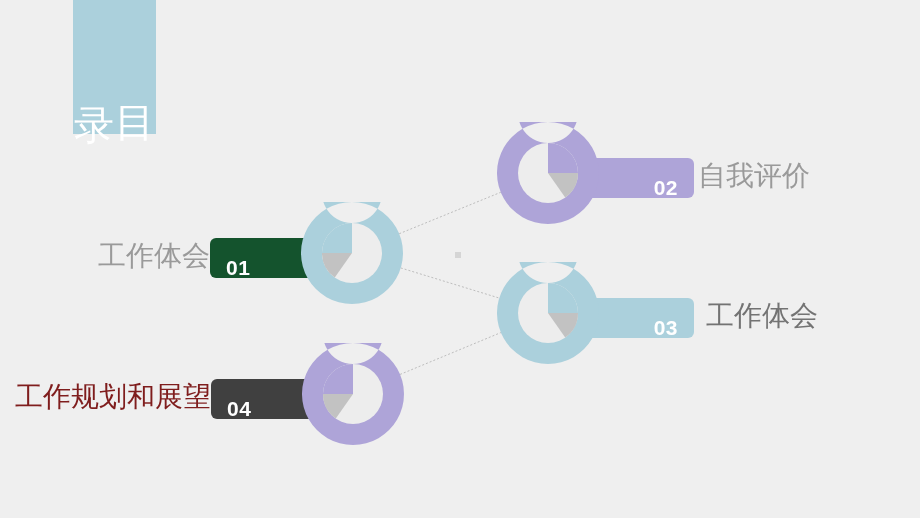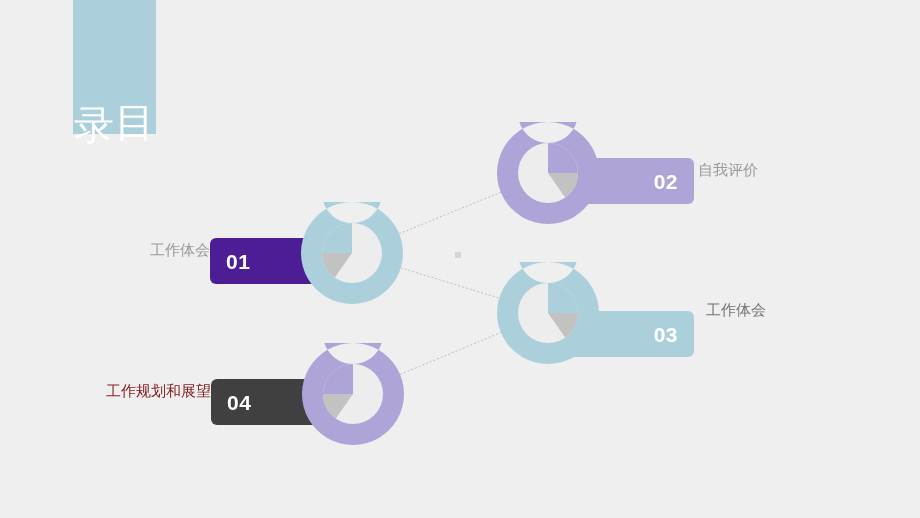--- a/index.html
+++ b/index.html
@@ -67,25 +67,25 @@
     height: 102px;
     left: -51px;
     top: -51px;
     z-index: 3;
   }
   .ring-wrap svg { display: block; }
 
   
   .pill {
     position: absolute;
-    height: 46px;
+    height: 40px;
     border-radius: 6px;
     z-index: 2;
     display: flex;
-    align-items: center;
+    align-items: flex-end;
     box-sizing: border-box;
   }
   .pill .num {
     color: #ffffff;
     font-size: 21px;
     font-weight: bold;
     line-height: 1;
     letter-spacing: 0.5px;
   }
   .pill.left-node {           
@@ -98,25 +98,26 @@
     left: 12px;
     top: -15px;
     padding-right: 16px;
     justify-content: flex-end;
   }
 
   
   .caption {
     position: absolute;
     color: #9a9a9a;
-    font-size: 15px;
+    font-size: 28px;
     line-height: 1;
     white-space: nowrap;
     top: -11px;
     z-index: 2;
+    font-family: Liberation Serif, serif;
   }
   .caption.left-node  { right: 0; text-align: right; }
   .caption.right-node { left: 0;  text-align: left;  }
 
   
   .center-marker {
     position: absolute;
     width: 6px;
     height: 6px;
     background: #d5d5d5;
@@ -136,21 +137,21 @@
   <svg id="connectors">
       <line x1="399.21822982845515" y1="233.7272531312428" x2="500.78177017154485" y2="192.2727468687572" stroke="#bdbdbd" stroke-width="1" stroke-dasharray="2 2"></line>
       <line x1="400.766197730879" y1="267.9284278767997" x2="499.233802269121" y2="298.0715721232003" stroke="#bdbdbd" stroke-width="1" stroke-dasharray="2 2"></line>
       <line x1="400.0983325281027" y1="374.4360772575574" x2="500.9016674718973" y2="332.5639227424426" stroke="#bdbdbd" stroke-width="1" stroke-dasharray="2 2"></line>
     </svg>
 
   <div class="center-marker" id="center-marker" style="left: 455px; top: 252px; background: rgb(213, 213, 213);"></div>
 
   <div id="node-layer">
       <div class="node" style="left: 352px; top: 253px;">
-        <div class="pill left-node" style="width: 130px; background: #4c1d95;">
+        <div class="pill left-node" style="width: 130px; background: #14532d;">
           <span class="num">01</span>
         </div>
         <div class="caption left-node" style="color: rgb(154, 154, 154); right: 142px;">工作体会</div>
         <div class="ring-wrap">
           <svg width="102" height="102" viewBox="0 0 102 102">
             <path fill-rule="evenodd" fill="#abd0dc" d="M 51 0 A 51 51 0 1 1 50.99 0 Z M 51 21 A 30 30 0 1 0 50.99 21 Z"></path>
             <circle cx="51" cy="51" r="30" fill="#ededed"></circle>
             <path d="M 51 51 L 21 51.00000000000001 A 30 30 0 0 1 50.99999999999999 21 Z" fill="#abd0dc"></path>
             <path d="M 51 51 L 33.79270690946862 75.57456132866976 A 30 30 0 0 1 21 51.00000000000001 Z" fill="#c2c2c2"></path>
           </svg>
@@ -164,21 +165,21 @@
         <div class="ring-wrap">
           <svg width="102" height="102" viewBox="0 0 102 102">
             <path fill-rule="evenodd" fill="#aea4d8" d="M 51 0 A 51 51 0 1 1 50.99 0 Z M 51 21 A 30 30 0 1 0 50.99 21 Z"></path>
             <circle cx="51" cy="51" r="30" fill="#ededed"></circle>
             <path d="M 51 51 L 51 21 A 30 30 0 0 1 81 51 Z" fill="#aea4d8"></path>
             <path d="M 51 51 L 81 51 A 30 30 0 0 1 68.20729309053138 75.57456132866976 Z" fill="#c2c2c2"></path>
           </svg>
         </div>
       </div>
       <div class="node" style="left: 548px; top: 313px;">
-        <div class="pill right-node" style="width: 134px; background: rgb(171, 208, 220); margin-top: 13px;">
+        <div class="pill right-node" style="width: 134px; background: rgb(171, 208, 220);">
           <span class="num">03</span>
         </div>
         <div class="caption right-node" style="color: #737373; left: 158px;">工作体会</div>
         <div class="ring-wrap">
           <svg width="102" height="102" viewBox="0 0 102 102">
             <path fill-rule="evenodd" fill="#abd0dc" d="M 51 0 A 51 51 0 1 1 50.99 0 Z M 51 21 A 30 30 0 1 0 50.99 21 Z"></path>
             <circle cx="51" cy="51" r="30" fill="#ededed"></circle>
             <path d="M 51 51 L 51 21 A 30 30 0 0 1 81 51 Z" fill="#abd0dc"></path>
             <path d="M 51 51 L 81 51 A 30 30 0 0 1 68.20729309053138 75.57456132866976 Z" fill="#c2c2c2"></path>
           </svg>

